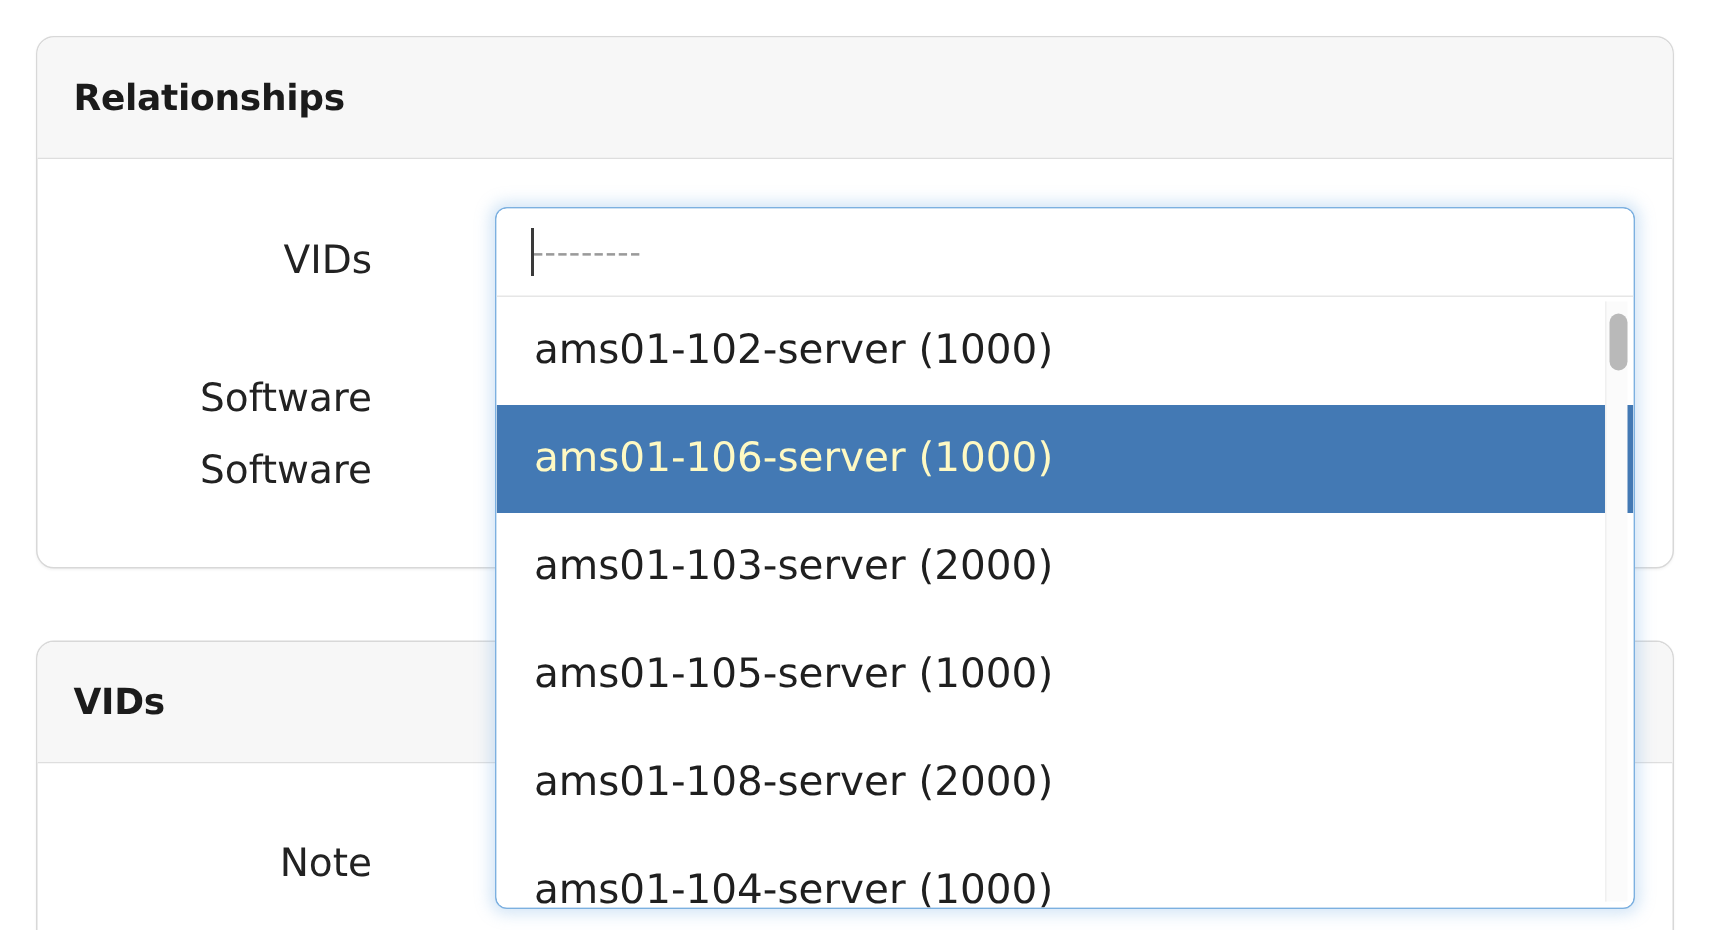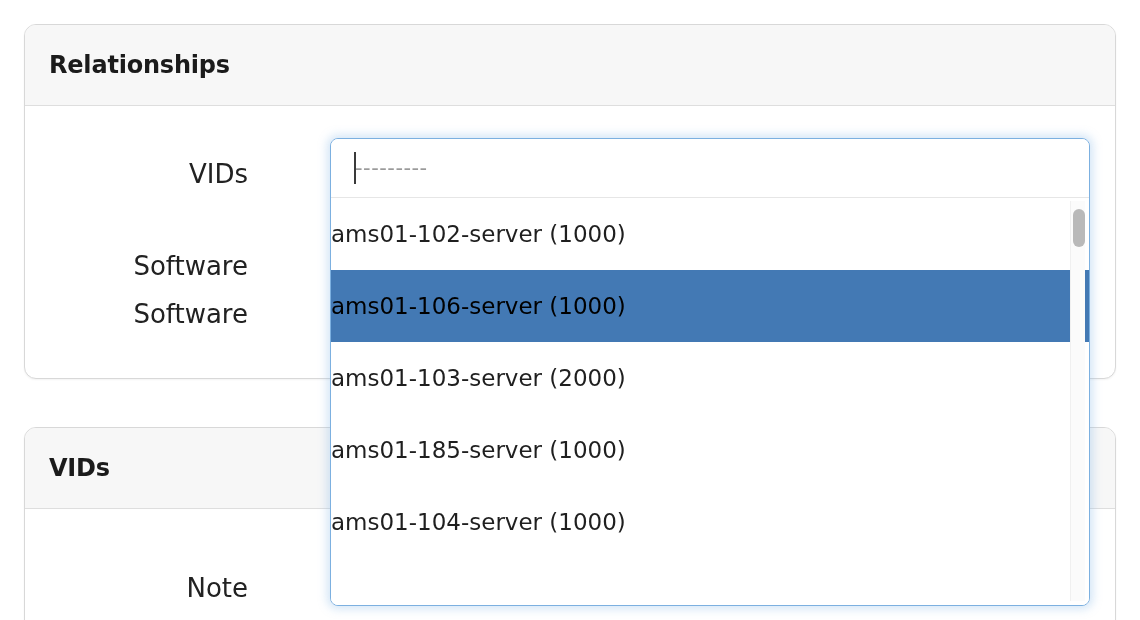--- a/index.html
+++ b/index.html
@@ -69,21 +69,21 @@
   .field-label {
     position: absolute;
     text-align: right;
     font-size: 26px;
     color: #222222;
     line-height: 48px;
   }
 
   .label-vids   { left: 24px; top: 150px; width: 224px; }
   .label-soft   { left: 24px; top: 242px; width: 224px; line-height: 48px; }
-  .label-note   { left: 24px; top: 564px; width: 224px; }
+  .label-note   { left: 24px; top: 552px; width: 224px; }
 
   .label-soft span { display: block; }
 
   
   .select-widget {
     position: absolute;
     left: 330px;
     top: 138px;
     width: 760px;
     height: 468px;
@@ -136,29 +136,30 @@
   .select-results {
     position: relative;
     height: 407px;
     background: #ffffff;
     overflow: hidden;
   }
 
   .select-option {
     height: 72px;
     line-height: 72px;
-    font-size: 23px;
+    padding-left: 25px;
+    font-size: 27px;
     color: #1f1f1f;
     box-sizing: border-box;
     white-space: nowrap;
   }
 
   .select-option.highlighted {
     background: #4379b4;
-    color: #000000;
+    color: #fef9c3;
   }
 
   
   .scrollbar-track {
     position: absolute;
     right: 4px;
     top: 62px;
     width: 14px;
     height: 400px;
     background: #fbfbfb;
@@ -208,21 +209,22 @@
 
     <div class="select-search-area">
       <div class="caret"></div>
       <input class="select-search-input" type="text" placeholder="---------" style="">
     </div>
 
     <div class="select-results">
       <div class="select-option">ams01-102-server (1000)</div>
       <div class="select-option highlighted" style="background: rgb(67, 121, 180);">ams01-106-server (1000)</div>
       <div class="select-option">ams01-103-server (2000)</div>
-      <div class="select-option">ams01-185-server (1000)</div>
+      <div class="select-option">ams01-105-server (1000)</div>
+      <div class="select-option">ams01-108-server (2000)</div>
       <div class="select-option">ams01-104-server (1000)</div>
     </div>
 
     <div class="scrollbar-track">
       <div class="scrollbar-thumb"></div>
     </div>
 
   </div>
 
 </div>

